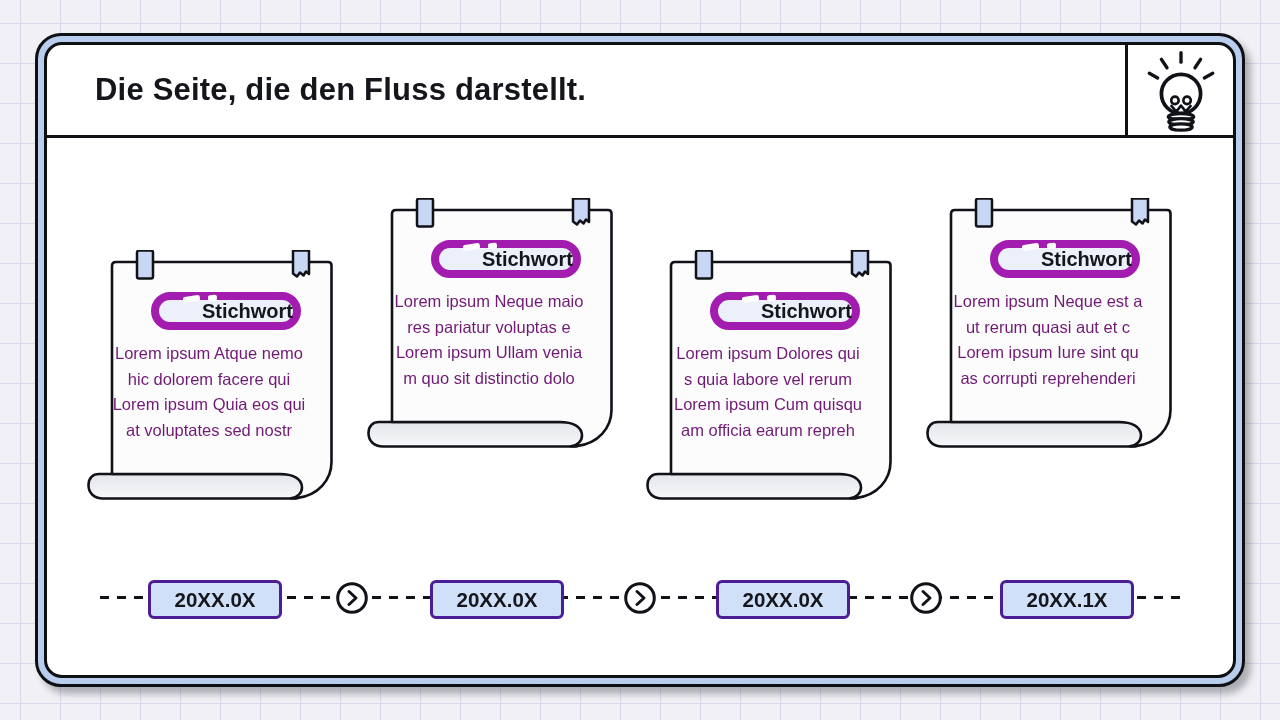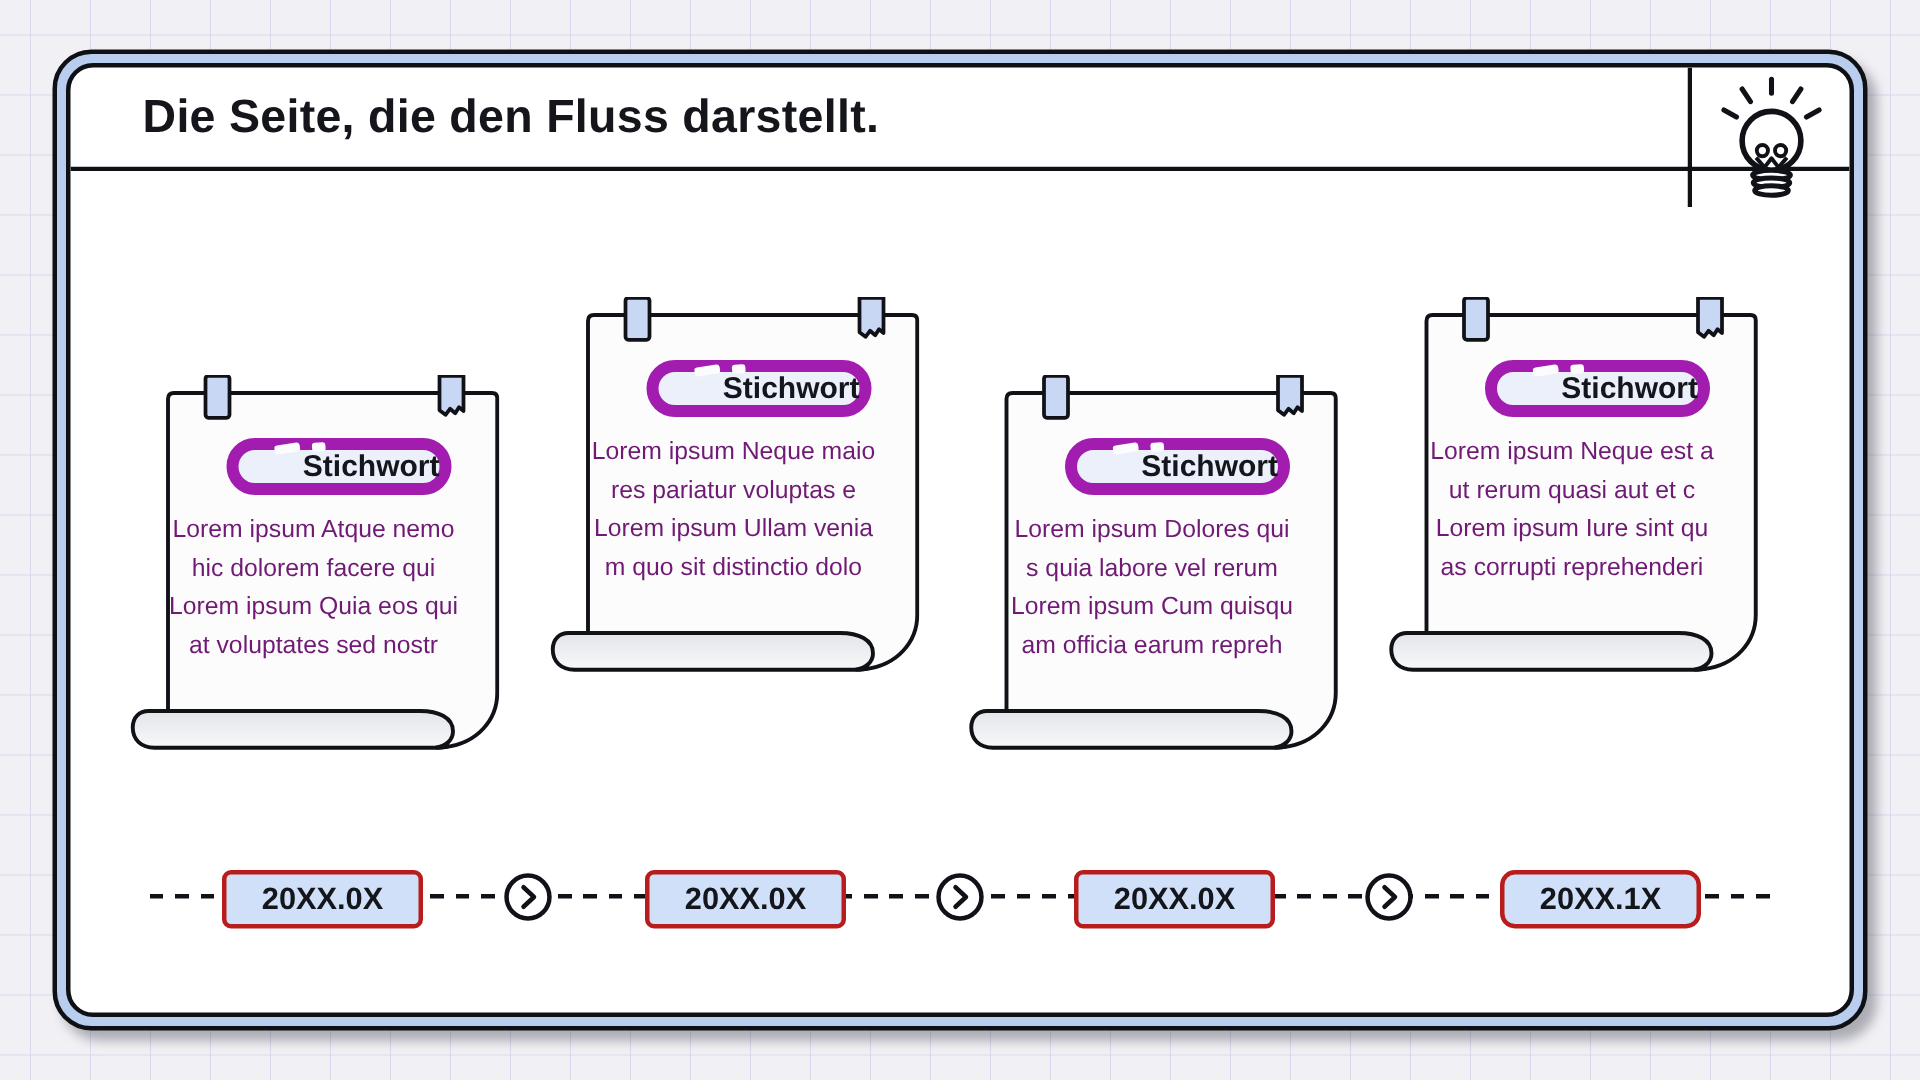--- a/index.html
+++ b/index.html
@@ -17,21 +17,21 @@
   .frame {
     position:absolute; left:35px; top:33px; width:1210px; height:654px;
     background:#b9cdee; border:3px solid #0f1014; border-radius:26px;
     box-shadow:6px 7px 7px rgba(70,70,85,0.40);
   }
   .inner {
     position:absolute; inset:6px; background:#ffffff;
     border:3px solid #0f1014; border-radius:18px;
   }
   .header {
-    position:absolute; left:0; top:0; right:0; height:69px;
+    position:absolute; left:0; top:0; right:0; height:93px;
     border-bottom:3px solid #0f1014; display:flex; align-items:center;
     border-radius:15px 15px 0 0;
   }
   .title { margin-left:48px; font-size:31px; font-weight:700; color:#14161b; letter-spacing:0.2px; }
   .bulb-box {
     position:absolute; right:0; top:0; width:108px; height:93px;
     border-left:3px solid #0f1014; display:flex; align-items:center; justify-content:center;
     border-radius:0 15px 0 0;
   }
   .card { position:absolute; width:248px; height:250px; }
@@ -52,25 +52,25 @@
   .note-text {
     position:absolute; left:8px; top:91px; width:232px; text-align:center;
     font-size:16.5px; line-height:25.5px; color:#701a75; white-space:pre-line;
   }
   .timeline-line {
     position:absolute; left:53px; top:551px; width:1080px; height:3px;
     background-image:repeating-linear-gradient(90deg,#101218 0 9px, transparent 9px 17px);
   }
   .badge {
     position:absolute; top:535px; width:134px; height:39px;
-    background:#cfe0f8; border:3px solid #b91c1c; border-radius:6px;
+    background:#cfe0f8; border:3px solid #4c1d95; border-radius:6px;
     display:flex; align-items:center; justify-content:center;
     font-size:20.5px; font-weight:700; color:#14161b;
   }
-  .b1 { left:101px; } .b2 { left:383px; } .b3 { left:669px; } .b4 { left:953px;border-radius:10px; }
+  .b1 { left:101px; } .b2 { left:383px; } .b3 { left:669px; } .b4 { left:953px; }
   .arrow { position:absolute; top:535px; width:36px; height:36px; }
   .a1 { left:287px; } .a2 { left:575px; } .a3 { left:861px; }
 </style>
 </head>
 <body>
 
 <svg width="0" height="0" style="position:absolute">
   <defs>
     <linearGradient id="bandGrad" x1="0" y1="0" x2="0" y2="1">
       <stop offset="0" stop-color="#e3e5e9"></stop>

